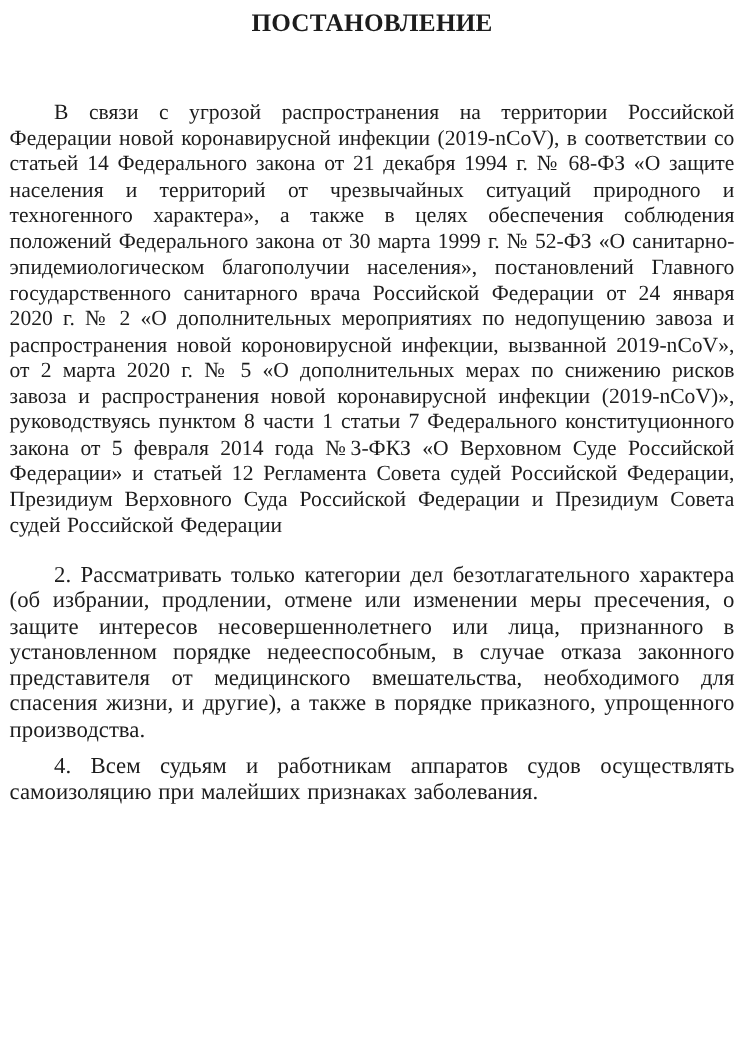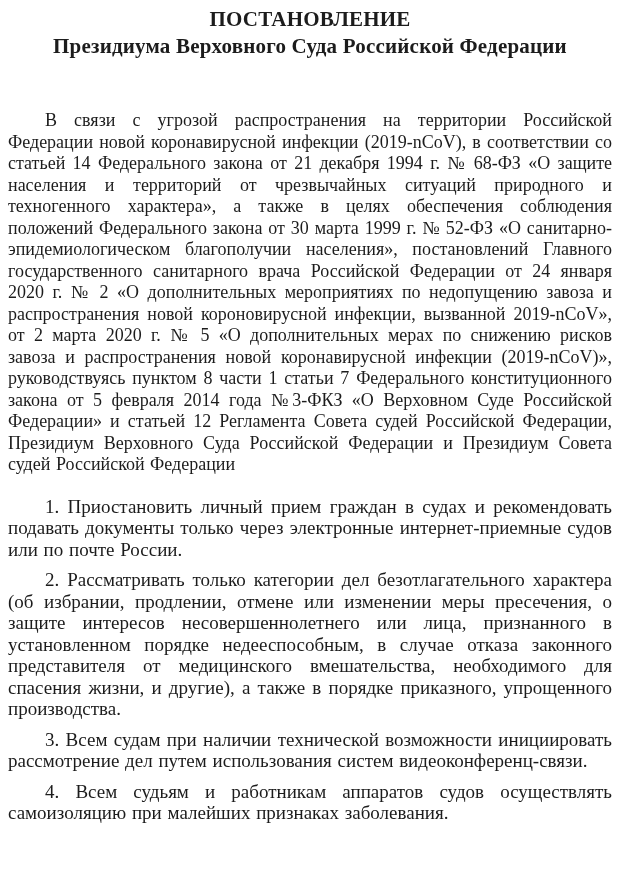--- a/index.html
+++ b/index.html
@@ -59,26 +59,23 @@
     margin-top: 20px;
   }
 </style>
 </head>
 <body>
 
 <div class="page">
 
   <header class="doc-header">
     <div class="title-line">ПОСТАНОВЛЕНИЕ</div>
-    <div class="title-line">Президиума Верховного Суда Российской Федерации</div>
   </header>
 
   <p class="preamble">В связи с угрозой распространения на территории Российской Федерации новой коронавирусной инфекции (2019-nCoV), в соответствии со статьей 14 Федерального закона от 21 декабря 1994 г. № 68-ФЗ «О защите населения и территорий от чрезвычайных ситуаций природного и техногенного характера», а также в целях обеспечения соблюдения положений Федерального закона от 30 марта 1999 г. № 52-ФЗ «О санитарно-эпидемиологическом благополучии населения», постановлений Главного государственного санитарного врача Российской Федерации от 24 января 2020 г. № 2 «О дополнительных мероприятиях по недопущению завоза и распространения новой короновирусной инфекции, вызванной 2019-nCoV», от 2 марта 2020 г. № 5 «О дополнительных мерах по снижению рисков завоза и распространения новой коронавирусной инфекции (2019-nCoV)», руководствуясь пунктом 8 части 1 статьи 7 Федерального конституционного закона от 5 февраля 2014 года №3-ФКЗ «О Верховном Суде Российской Федерации» и статьей 12 Регламента Совета судей Российской Федерации, Президиум Верховного Суда Российской Федерации и Президиум Совета судей Российской Федерации</p>
 
 
   <div class="items">
-    <p class="item">1. Приостановить личный прием граждан в судах и рекомендовать подавать документы только через электронные интернет-приемные судов или по почте России.</p>
     <p class="item">2. Рассматривать только категории дел безотлагательного характера (об избрании, продлении, отмене или изменении меры пресечения, о защите интересов несовершеннолетнего или лица, признанного в установленном порядке недееспособным, в случае отказа законного представителя от медицинского вмешательства, необходимого для спасения жизни, и другие), а также в порядке приказного, упрощенного производства.</p>
-    <p class="item">3. Всем судам при наличии технической возможности инициировать рассмотрение дел путем использования систем видеоконференц-связи.</p>
     <p class="item">4. Всем судьям и работникам аппаратов судов осуществлять самоизоляцию при малейших признаках заболевания.</p>
   </div>
 
 </div>
 
 </body></html>

